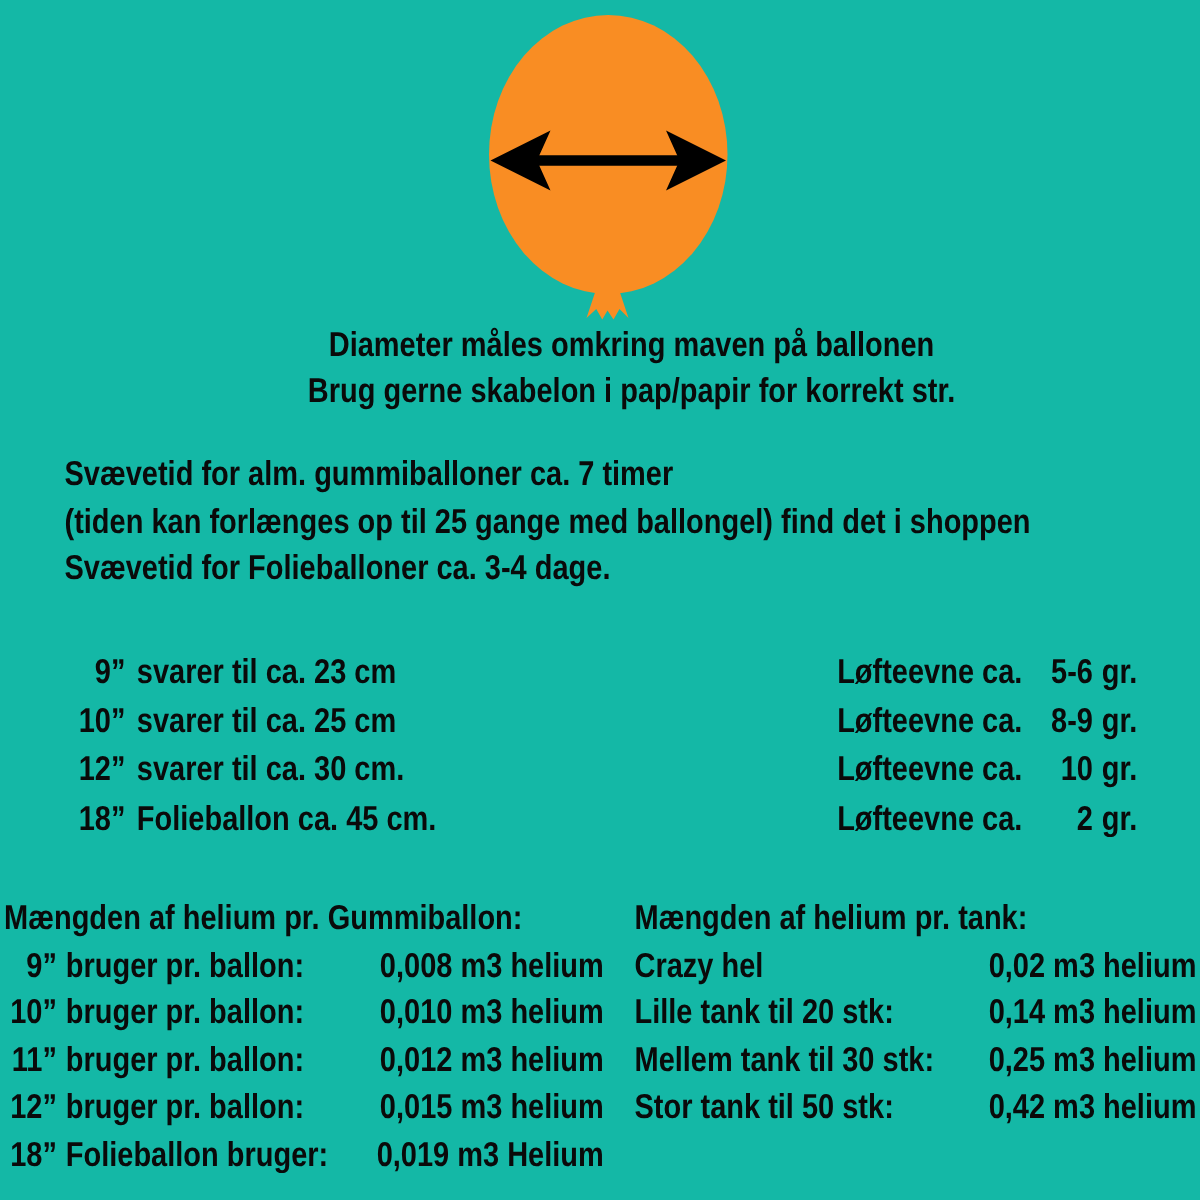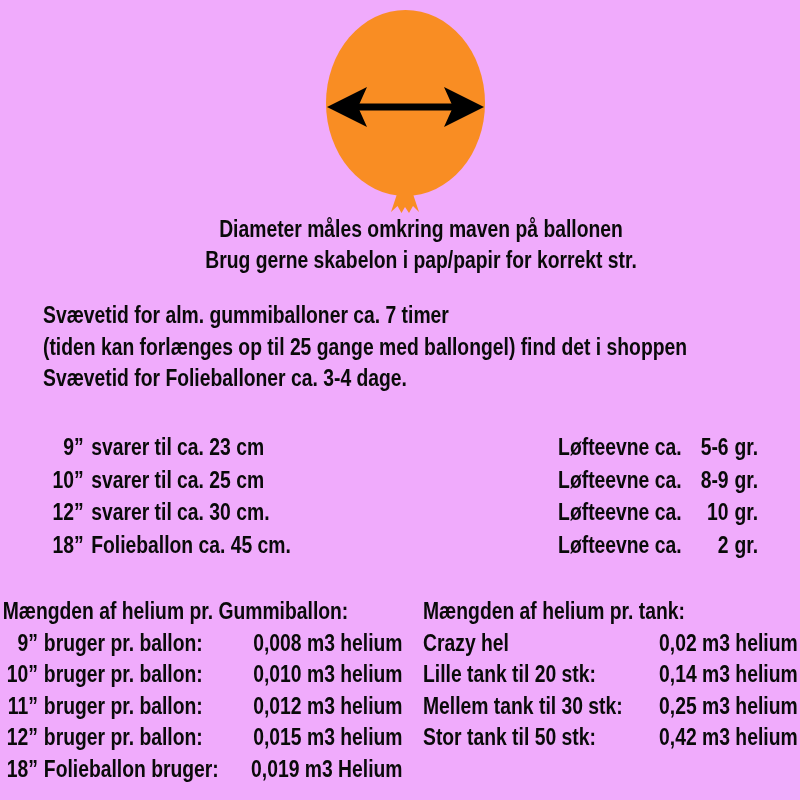--- a/index.html
+++ b/index.html
@@ -1,18 +1,18 @@
 <!DOCTYPE html>
 <html><head>
 <meta charset="utf-8">
 <style>
   * { margin:0; padding:0; box-sizing:border-box; }
   html,body { background:#ffffff; }
   .page {
-    position:relative; width:800px; height:800px; background:#f0abfc; overflow:hidden;
+    position:relative; width:800px; height:800px; background:#14b8a6; overflow:hidden;
     font-family:"Liberation Sans","DejaVu Sans",sans-serif; font-weight:700; color:#0a0a0a;
     font-size:23px;
   }
   .scale-l { transform:scaleX(0.84); transform-origin:0 0; }
   .scale-c { transform:scaleX(0.84); transform-origin:50% 0; }
   .scale-r { transform:scaleX(0.84); transform-origin:100% 0; }
 
   .balloon-svg { position:absolute; left:324px; top:8px; }
 
   .caption { position:absolute; left:61px; top:214px; width:720px; text-align:center; line-height:31px; white-space:nowrap; }

